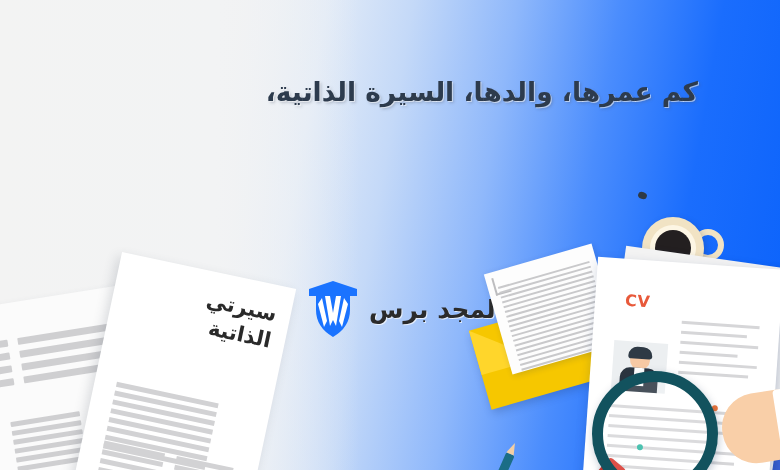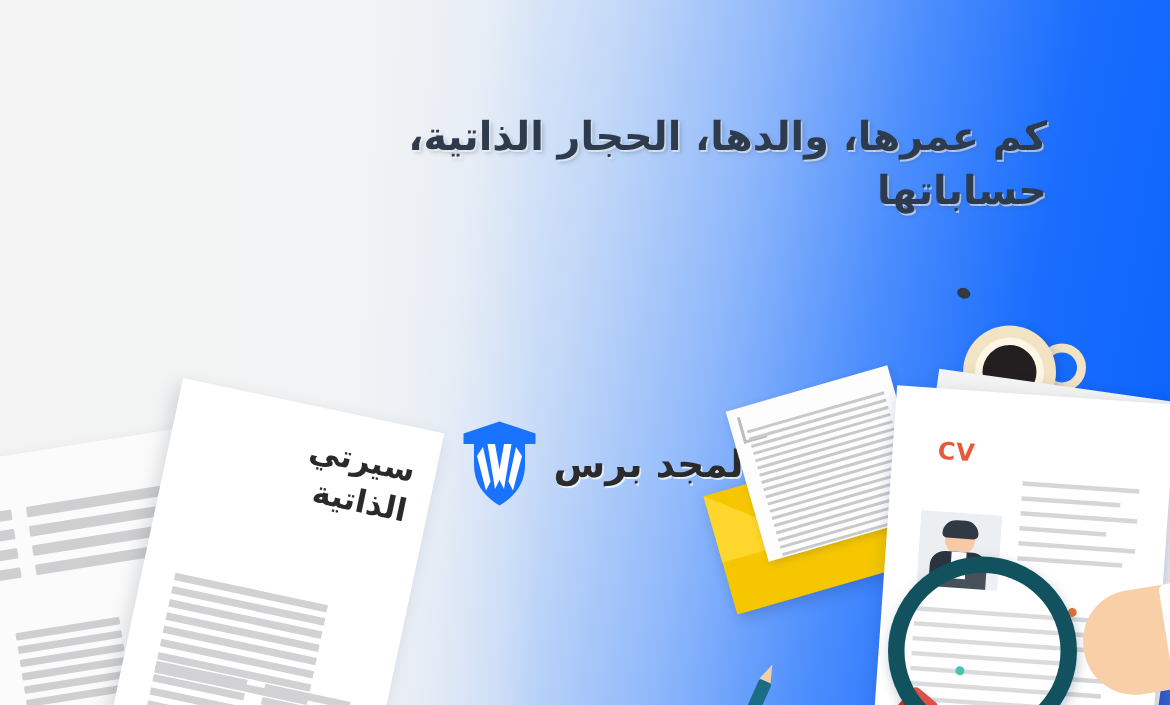--- a/index.html
+++ b/index.html
@@ -323,22 +323,21 @@
 </style>
 </head>
 <body>
 
 <div class="stage">
 
   <div class="bg"></div>
   <div class="bg-soft-left"></div>
 
   <div class="headline">
-    <span class="ln">كم عمرها، والدها، الحجار الذاتية،</span>
-    <span class="ln">حساباتها</span>
+    <span class="ln">كم عمرها، والدها، السيرة الذاتية،</span>
   </div>
 
   <div class="paper-back">
     <div class="lines-blk" style="left:18px; top:36px; width:44px;">
       <i></i>
         <i></i>
         <i></i>
         <i></i>
     </div>
     <div class="lines-blk" style="left:72px; top:36px; width:110px;">

